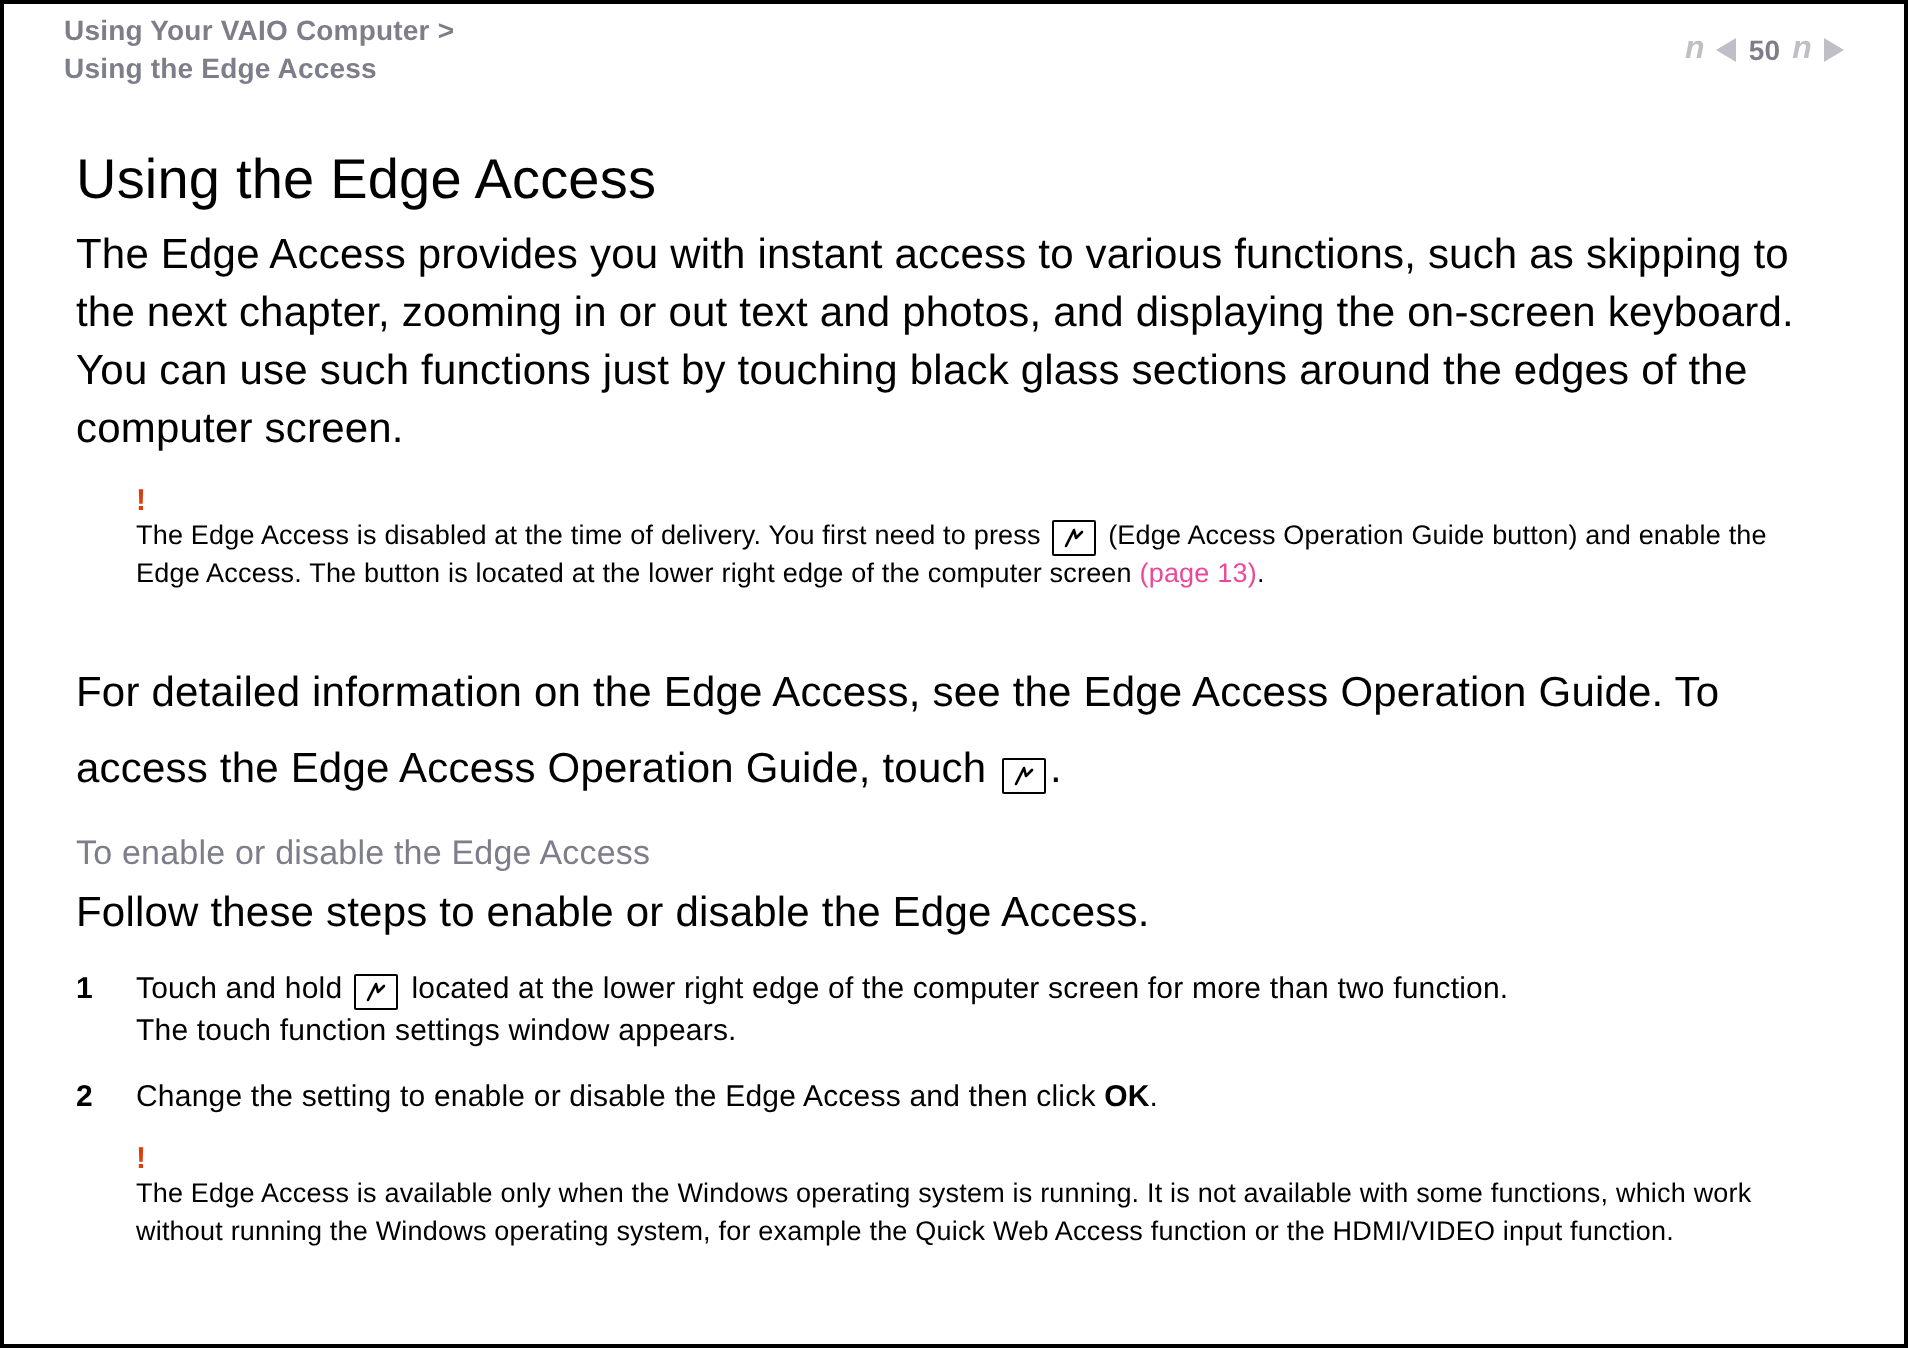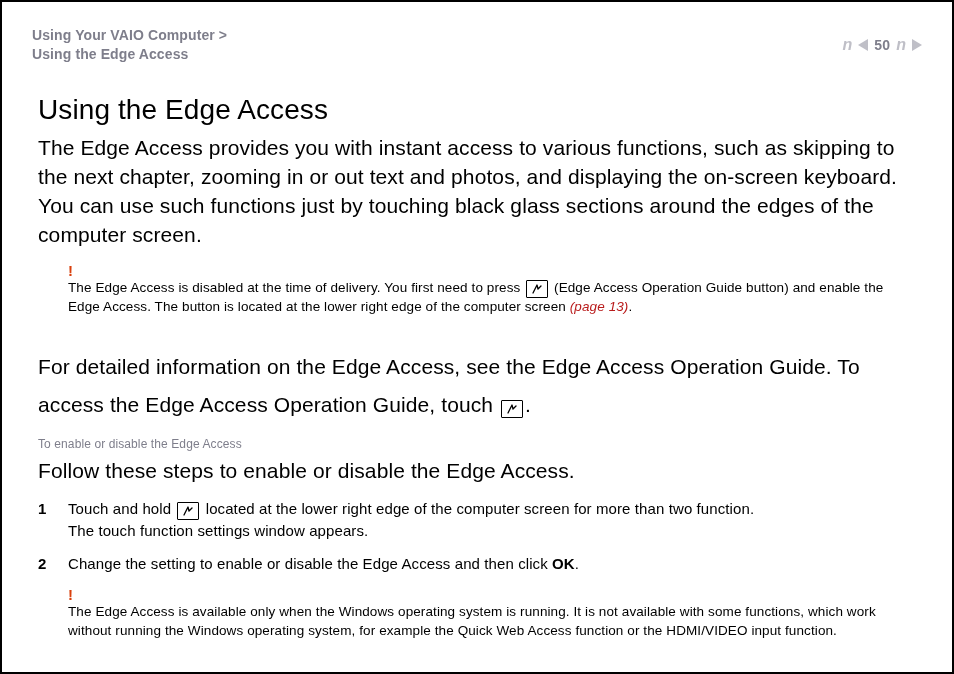--- a/index.html
+++ b/index.html
@@ -12,21 +12,21 @@
     height: 674px;
     overflow: hidden;
     letter-spacing: 0.1px;
   }
   .page {
     position: relative;
     width: 954px;
     height: 674px;
     box-sizing: border-box;
     border: 2px solid #000;
-    padding: 24px 30px 10px 30px;
+    padding: 4px 30px 10px 30px;
   }
   .header {
     display: flex;
     align-items: flex-start;
     justify-content: space-between;
   }
   .breadcrumb {
     color: #7e7e8b;
     font-size: 14px;
     font-weight: 700;
@@ -60,24 +60,24 @@
     line-height: 1.38;
   }
   .small { font-size: 13.5px; line-height: 1.35; }
   .indent { margin-left: 30px; }
   .bang {
     color: #d9400d;
     font-weight: 700;
     font-size: 15px;
     margin: 4px 0 0 30px;
   }
-  .link { color: #b91c1c; font-style: italic; }
+  .link { color: #ec4899; }
   h2 {
     color: #7e7e8b;
-    font-size: 12px;
+    font-size: 17px;
     font-weight: 400;
     margin: 14px 0 6px 0;
   }
   ol.steps {
     list-style: none;
     padding: 0;
     margin: 10px 0 6px 0;
     font-size: 15px;
   }
   ol.steps > li {

